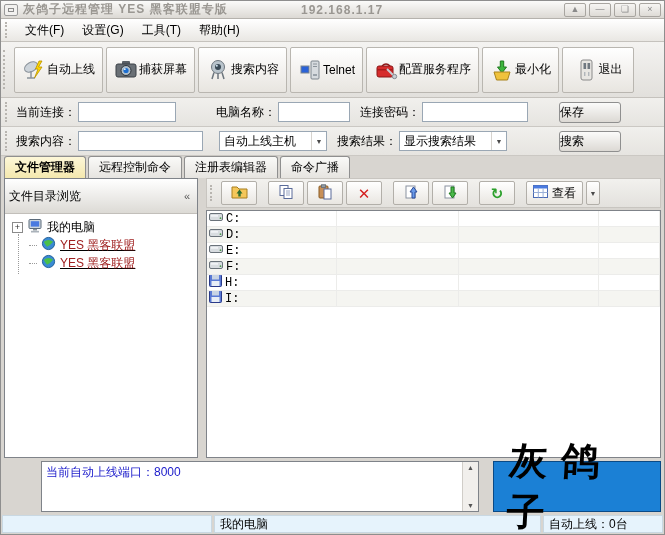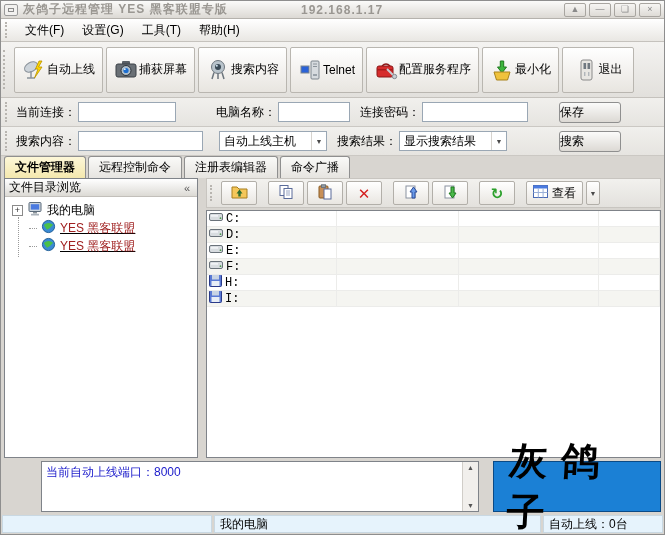--- a/index.html
+++ b/index.html
@@ -133,21 +133,21 @@
   .main { flex: 1 1 auto; display: flex; padding: 0 3px; min-height: 0; }
   .leftpanel {
     width: 194px; flex: 0 0 194px;
     border: 1px solid #7f8389; background: #fff;
     display: flex; flex-direction: column;
   }
   .treeheader {
     height: 18px; flex: 0 0 18px;
     background: linear-gradient(#ffffff, #dcdad5);
     border-bottom: 1px solid #c2bfba;
-    display: flex; align-items: center; padding: 8px 4px;
+    display: flex; align-items: center; padding: 17px 4px;
   }
   .collapsebtn { margin-left: auto; color: #5a5a5a; font-size: 11px; padding: 0 3px; }
   .tree { padding-top: 4px; position: relative; flex: 1; }
   .connector {
     position: absolute; left: 13px; top: 20px; height: 40px;
     border-left: 1px dotted #9a9a9a;
   }
   .treeitem { height: 18px; display: flex; align-items: center; gap: 4px; }
   .plusbox {
     width: 11px; height: 11px; margin-left: 7px;

